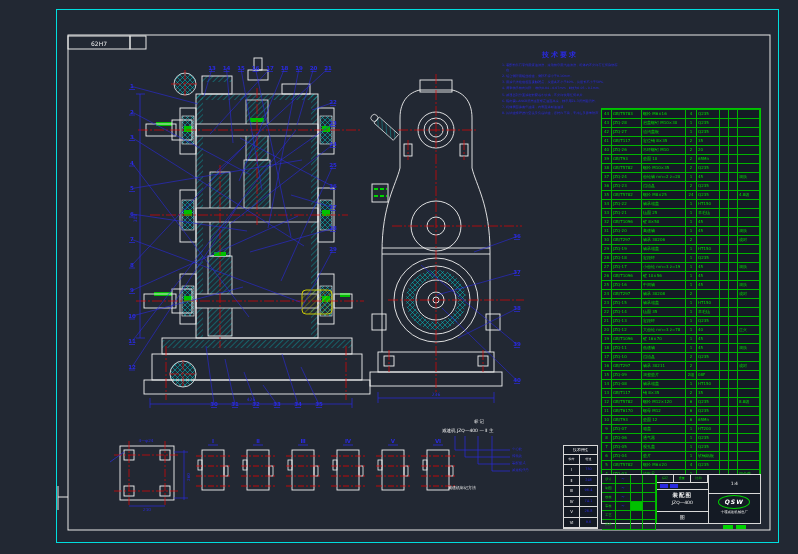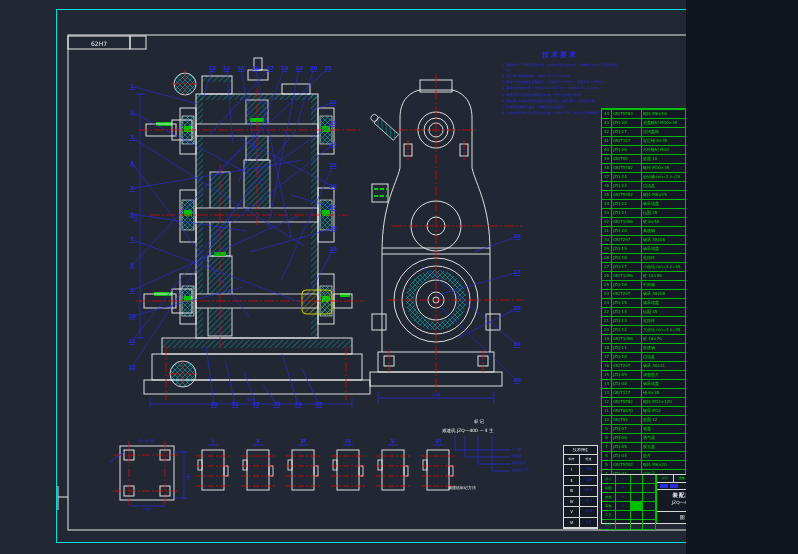--- a/index.html
+++ b/index.html
@@ -1,16 +1,16 @@
 <!DOCTYPE html>
 <html><head>
 <meta charset="utf-8">
 <style>
   html,body{margin:0;padding:0;background:#10141c;}
-  #screen{position:relative;width:686px;height:554px;background:#222833;overflow:hidden;
+  #screen{position:relative;width:798px;height:554px;background:#222833;overflow:hidden;
           font-family:"DejaVu Sans",sans-serif;}
   #cyan-frame{position:absolute;left:56px;top:9px;width:723px;height:534px;
               border:1.5px solid #00dede;box-sizing:border-box;}
   svg{position:absolute;left:0;top:0;}
   .ol{position:absolute;box-sizing:border-box;}
   
   #tech-req{left:498px;top:50px;width:124px;color:#2a2ae0;}
   #tech-req .tr-title{text-align:center;font-size:7px;font-weight:bold;letter-spacing:2px;margin-bottom:3px;}
   #tech-req ol{margin:0;padding-left:8px;font-size:3.2px;line-height:1.55;}
   #tech-req li{margin-bottom:1.2px;}

